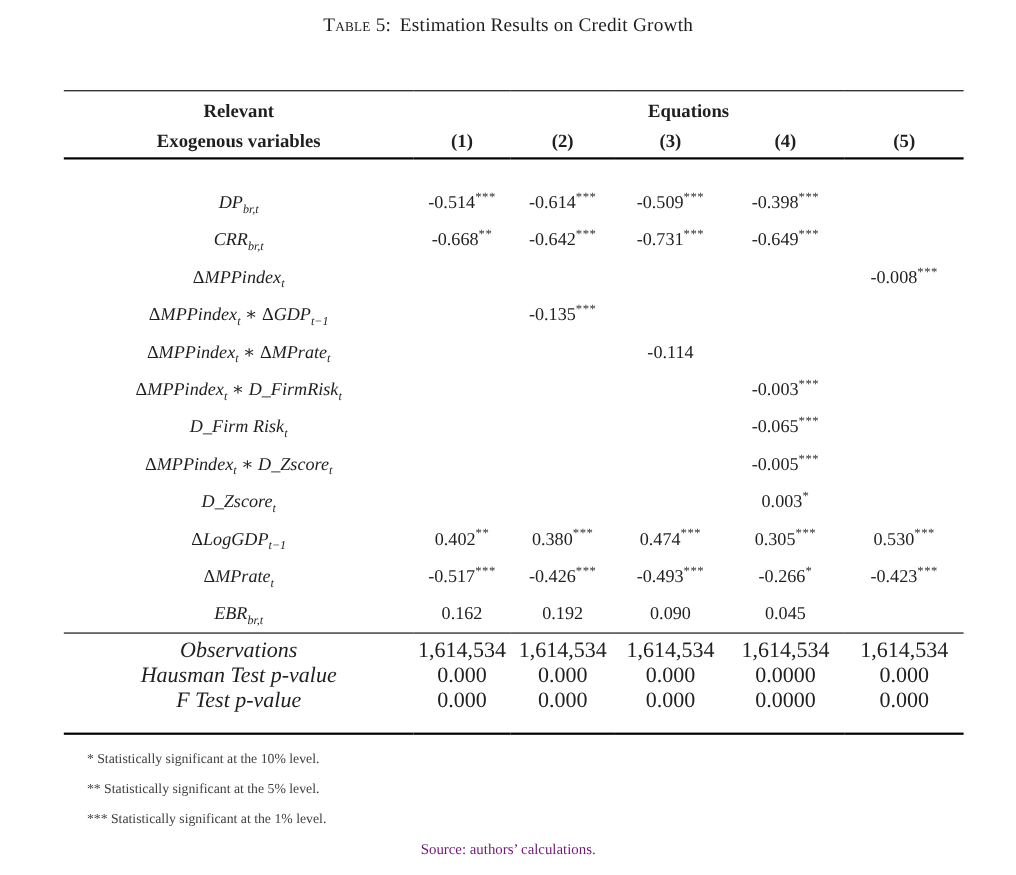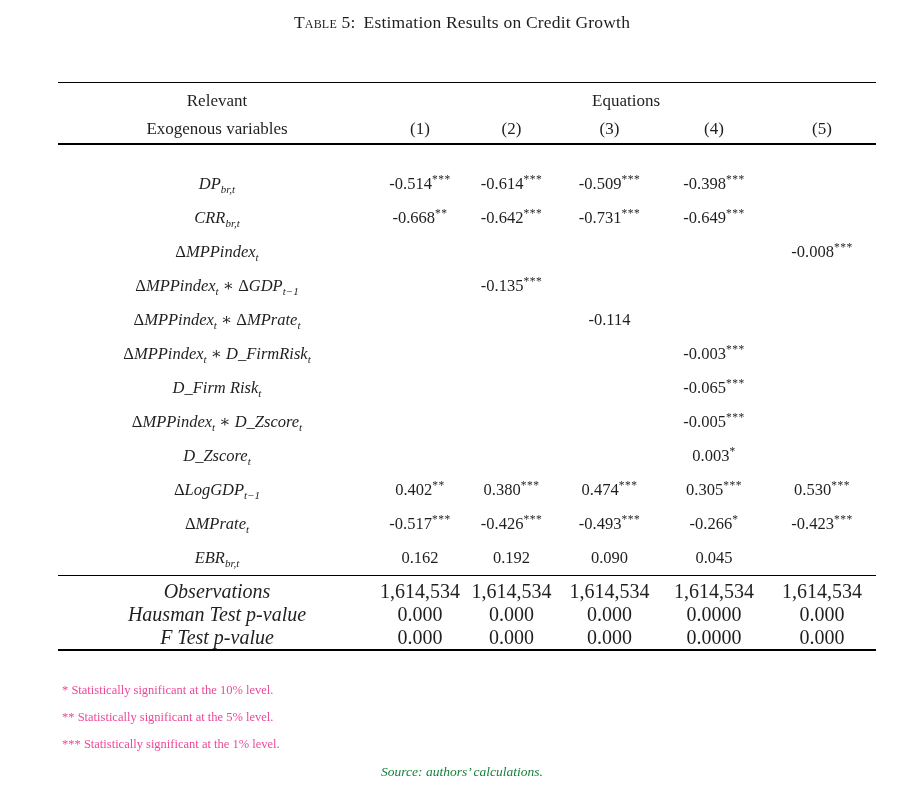--- a/index.html
+++ b/index.html
@@ -17,43 +17,43 @@
   .title .smallcaps { font-variant: small-caps; }
   .title .gap { display: inline-block; width: 8px; }
 
   table.results {
     position: absolute; top: 82px; left: 58px; width: 818px;
     border-collapse: collapse; table-layout: fixed;
     border-top: 1.5px solid #000;
     border-bottom: 2px solid #000;
   }
   thead { border-bottom: 2.5px solid #000; }
-  thead th { font-weight: normal; font-size: 17px; text-align: center; padding: 0; }
+  thead th { font-weight: bold; font-size: 17px; text-align: center; padding: 0; }
   thead tr.r1 th { height: 27px; padding-top: 4px; }
   thead tr.r2 th { height: 29px; }
 
   tbody.data td { text-align: center; font-size: 16.5px; height: 34px; padding: 0; vertical-align: middle; }
   tbody.data tr:first-child td { padding-top: 22px; }
   td.label .seg-i { font-style: italic; text-align: center; }
   td.label .seg-r { font-style: normal; }
   td.label sub { font-style: italic; font-size: 11px; line-height: 0; }
   sup.stars { font-size: 11.5px; line-height: 0; letter-spacing: 0.5px; }
 
   tbody.summary { border-top: 1.5px solid #000; }
   tbody.summary td { text-align: center; font-size: 20px; height: 23px; padding: 0; vertical-align: middle; }
   tbody.summary tr:first-child td { padding-top: 4px; }
-  tbody.summary tr:last-child td { padding-bottom: 0; }
+  tbody.summary tr:last-child td { padding-bottom: 17px; }
   tbody.summary td.slabel { font-style: italic; }
 
-  .footnotes { position: absolute; left: 62px; top: 683px; font-size: 12.5px; color: #ec4899; }
+  .footnotes { position: absolute; left: 79px; top: 683px; font-size: 12.5px; color: #404040; }
   .footnotes .fn { line-height: 14px; margin-bottom: 13px; }
 
   .source {
     position: absolute; top: 764px; left: 0; width: 100%;
-    text-align: center; font-size: 13.5px; color: #15803d; font-style: italic;
+    text-align: center; font-size: 13.5px; color: #701a75;
   }
 </style>
 </head>
 <body>
 
 <div class="page">
 
   <div class="title">
     <span class="smallcaps">Table 5:</span><span class="gap"></span><span>Estimation Results on Credit Growth</span>
   </div>

